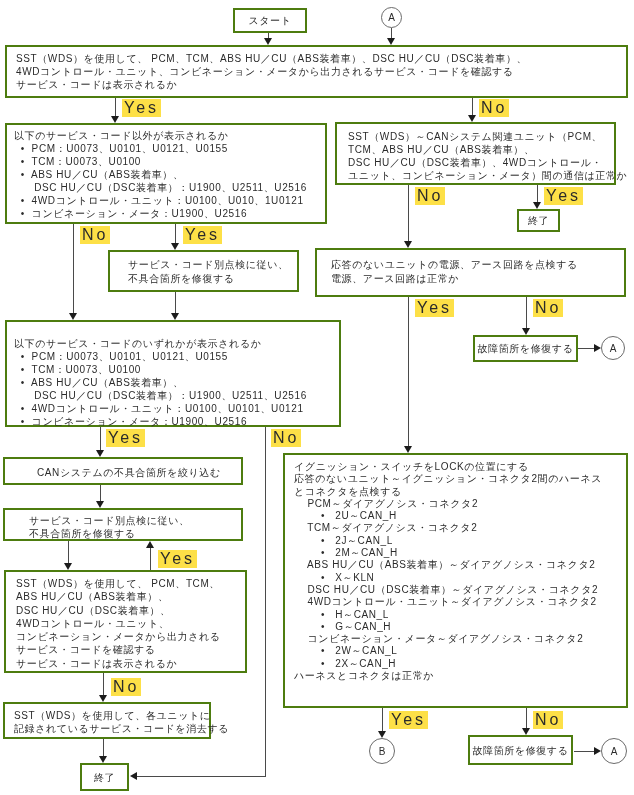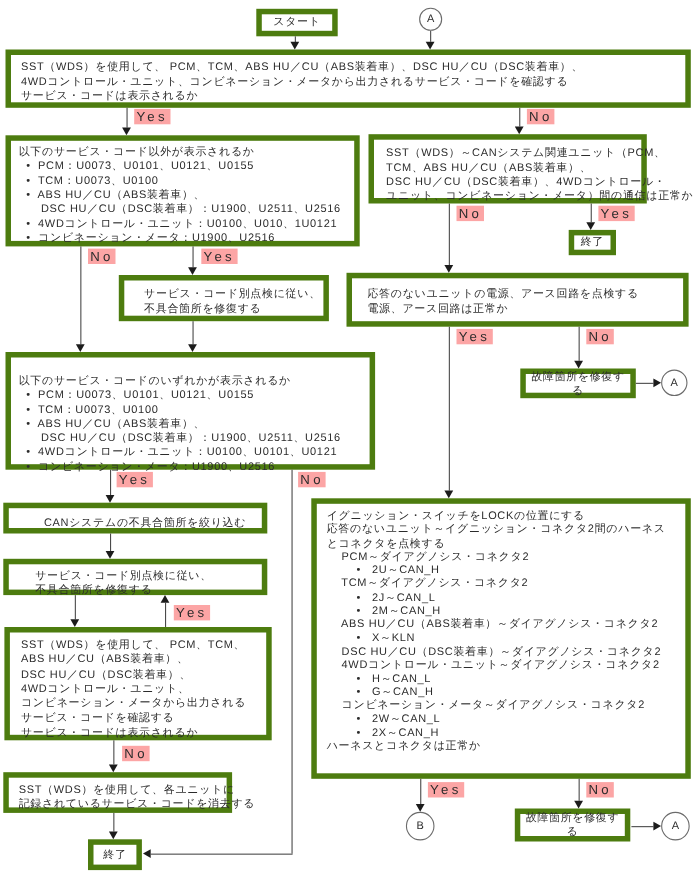--- a/index.html
+++ b/index.html
@@ -1,32 +1,32 @@
 <!DOCTYPE html>
 <html><head>
 <meta charset="utf-8">
 <style>
   html,body{margin:0;padding:0;background:#ffffff;}
   .canvas{position:relative;width:634px;height:795px;background:#fff;
           font-family:"Liberation Sans","DejaVu Sans",sans-serif;color:#2b2b2b;overflow:hidden;}
-  .node{position:absolute;border:5px solid #4d7c0f;background:#fff;box-sizing:border-box;
+  .node{position:absolute;border:2px solid #4d7c0f;background:#fff;box-sizing:border-box;
         font-size:10px;line-height:13px;letter-spacing:0.6px;}
   .terminal{display:flex;align-items:center;justify-content:center;text-align:center;}
   .circle{position:absolute;border:1px solid #6b6b6b;border-radius:50%;background:#fff;
           display:flex;align-items:center;justify-content:center;font-size:10px;
           letter-spacing:0;color:#2b2b2b;box-sizing:border-box;}
   .ln{white-space:pre;}
   .vline{position:absolute;width:1px;background:#4a4a4a;}
   .hline{position:absolute;height:1px;background:#4a4a4a;}
   .arrow{position:absolute;width:0;height:0;}
   .arrow.down{border-left:4px solid transparent;border-right:4px solid transparent;border-top:7px solid #1c1c1c;}
   .arrow.up{border-left:4px solid transparent;border-right:4px solid transparent;border-bottom:7px solid #1c1c1c;}
   .arrow.right{border-top:4px solid transparent;border-bottom:4px solid transparent;border-left:7px solid #1c1c1c;}
   .arrow.left{border-top:4px solid transparent;border-bottom:4px solid transparent;border-right:7px solid #1c1c1c;}
-  .lbl{position:absolute;font-size:12px;letter-spacing:3px;color:#2b2b2b;background:#fca5a5;padding:0 2px;white-space:nowrap;text-align:right;}
+  .lbl{position:absolute;font-size:16px;letter-spacing:3px;color:#2b2b2b;background:#fde047;padding:0 2px;white-space:nowrap;text-align:right;}
 </style>
 </head>
 <body>
 
 <div class="canvas">
 
   <div class="node terminal" style="left:233px;top:8px;width:74px;height:25px;">スタート</div>
   <div class="circle" style="left:381px;top:7px;width:21px;height:21px;">A</div>
 
   <div class="node" style="left:5px;top:45px;width:623px;height:53px;padding:5px 6px 0 9px;">
@@ -38,21 +38,21 @@
   <div class="node" style="left:5px;top:123px;width:322px;height:101px;padding:4px 4px 0 7px;">
       <div class="ln">以下のサービス・コード以外が表示されるか</div>
       <div class="ln">  •  PCM：U0073、U0101、U0121、U0155</div>
       <div class="ln">  •  TCM：U0073、U0100</div>
       <div class="ln">  •  ABS HU／CU（ABS装着車）、</div>
       <div class="ln">      DSC HU／CU（DSC装着車）：U1900、U2511、U2516</div>
       <div class="ln">  •  4WDコントロール・ユニット：U0100、U010、1U0121</div>
       <div class="ln">  •  コンビネーション・メータ：U1900、U2516</div>
     </div>
 
-  <div class="node" style="left:335px;top:122px;width:253px;height:63px;padding:6px 4px 0 11px;">
+  <div class="node" style="left:335px;top:122px;width:281px;height:63px;padding:6px 4px 0 11px;">
       <div class="ln">SST（WDS）～CANシステム関連ユニット（PCM、</div>
       <div class="ln">TCM、ABS HU／CU（ABS装着車）、</div>
       <div class="ln">DSC HU／CU（DSC装着車）、4WDコントロール・</div>
       <div class="ln">ユニット、コンビネーション・メータ）間の通信は正常か</div>
     </div>
 
   <div class="node terminal" style="left:517px;top:209px;width:43px;height:23px;">終了</div>
 
   <div class="node" style="left:108px;top:250px;width:191px;height:42px;padding:6px 4px 0 18px;line-height:14px;">
       <div class="ln">サービス・コード別点検に従い、</div>

